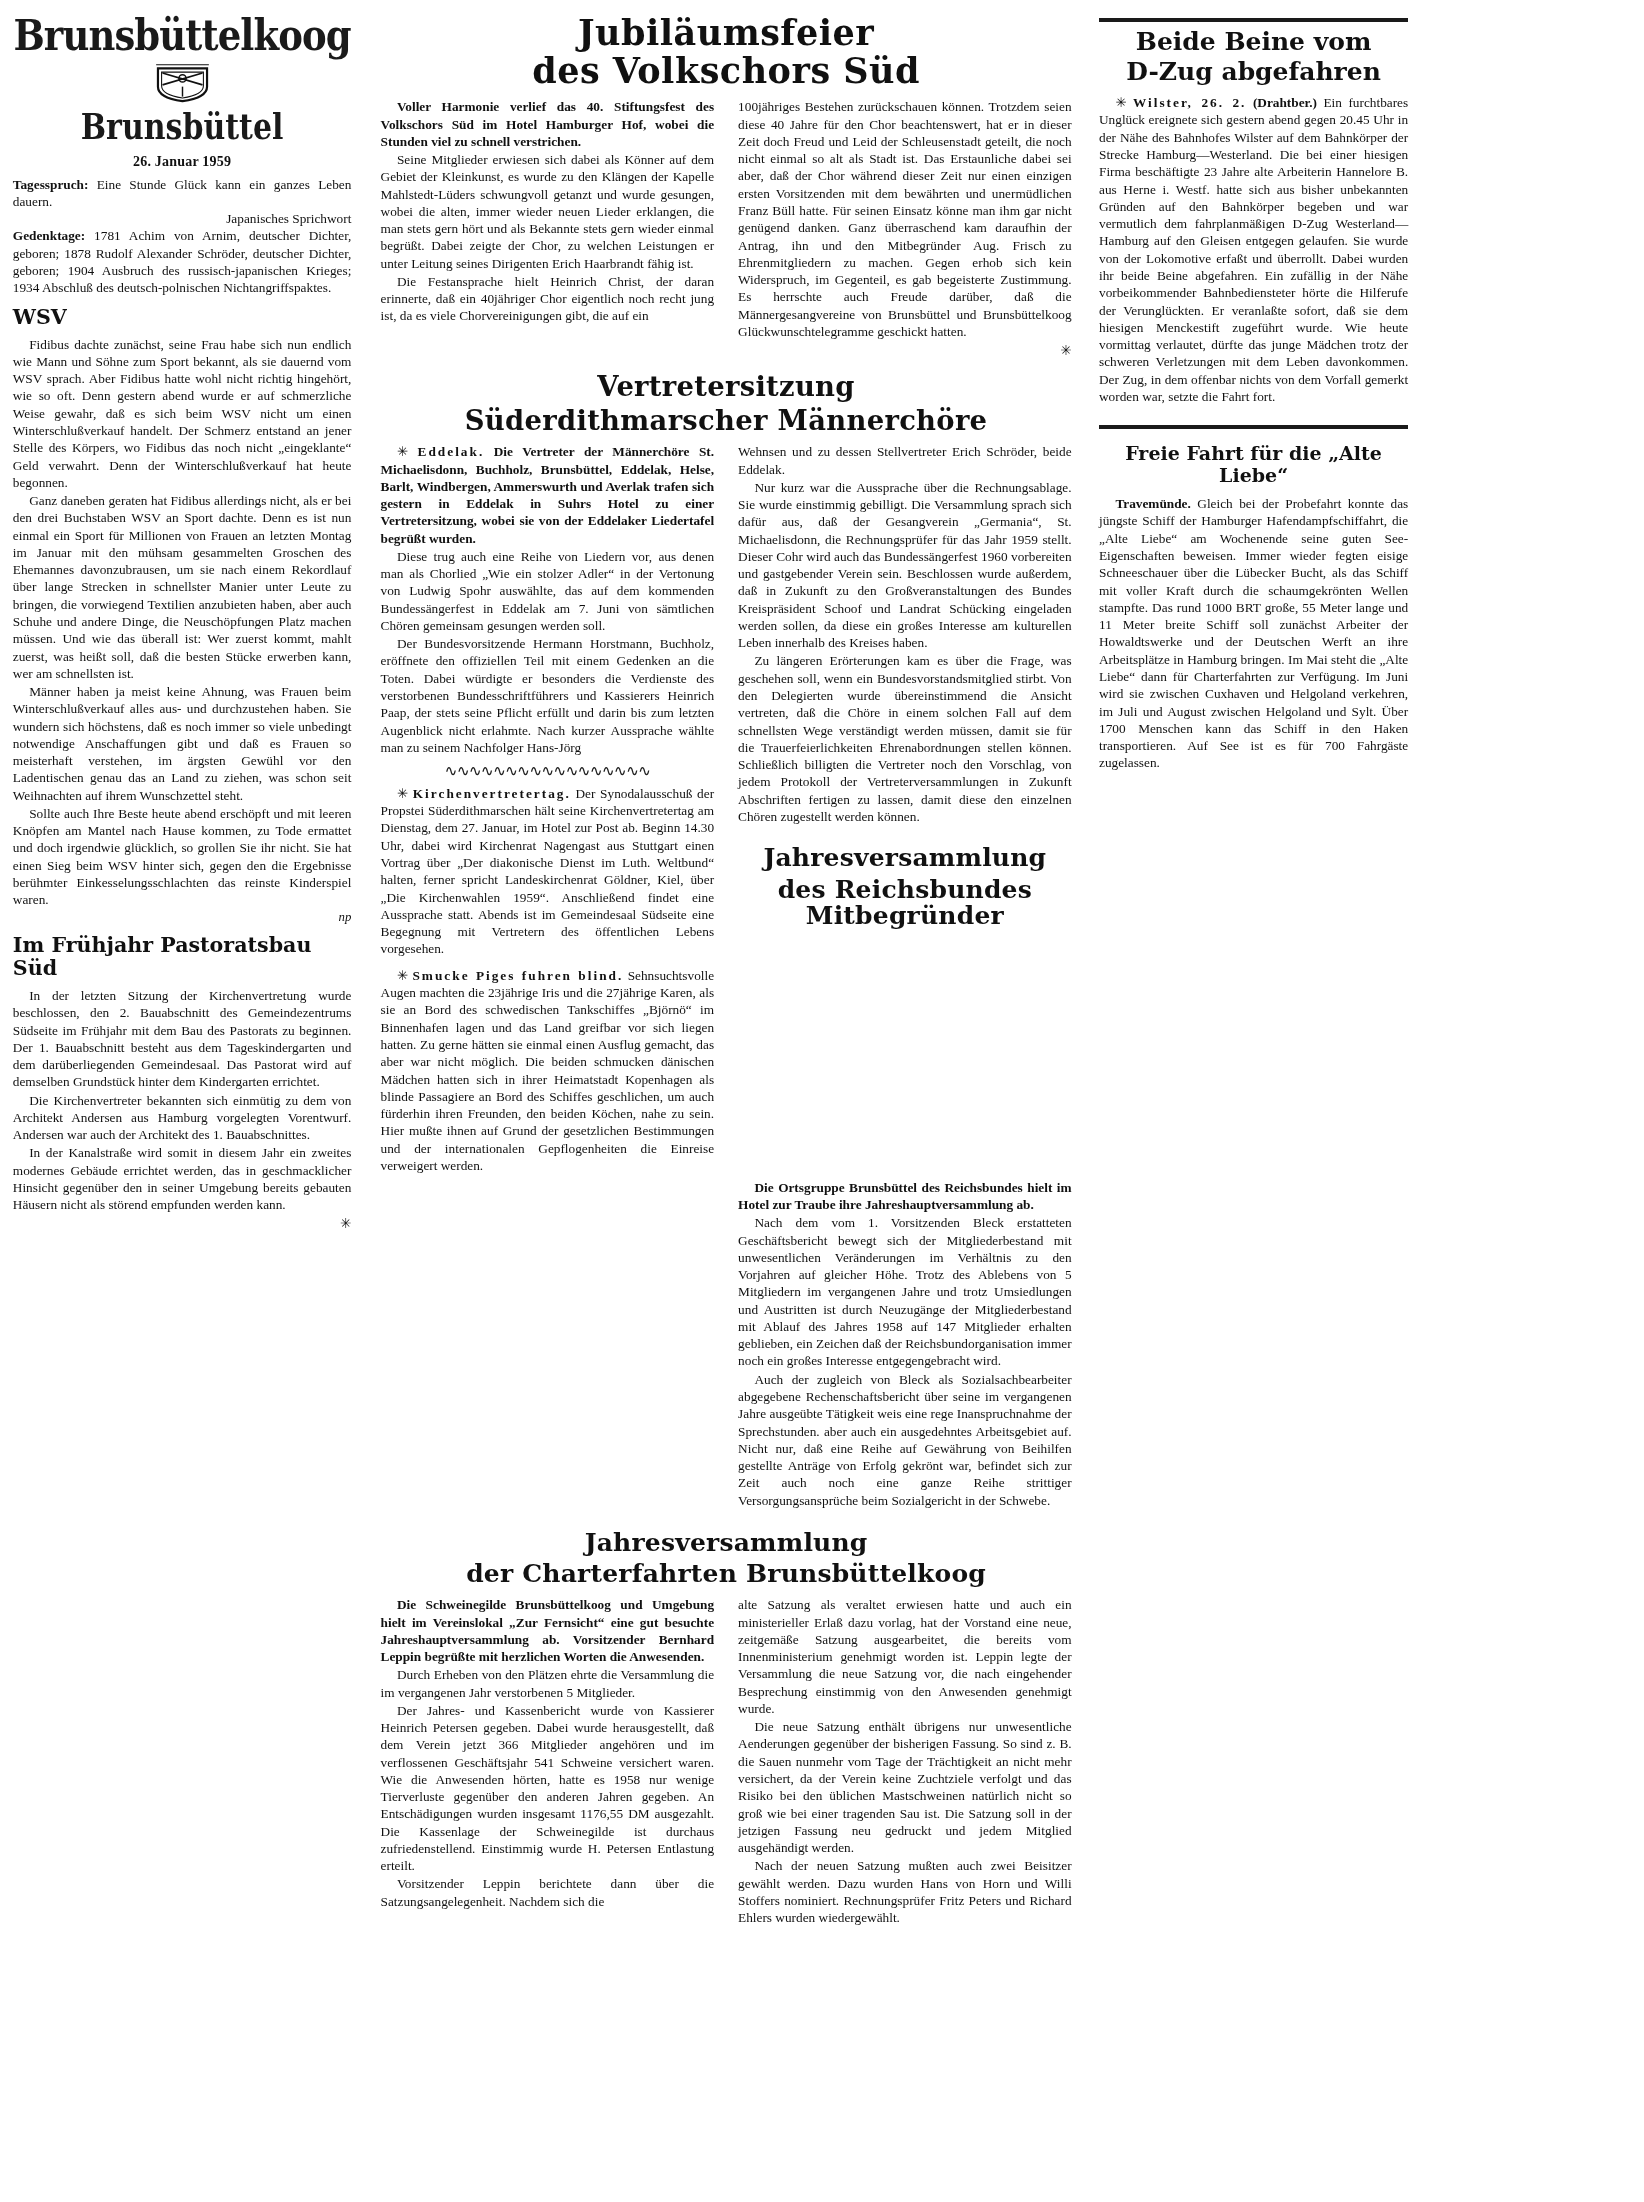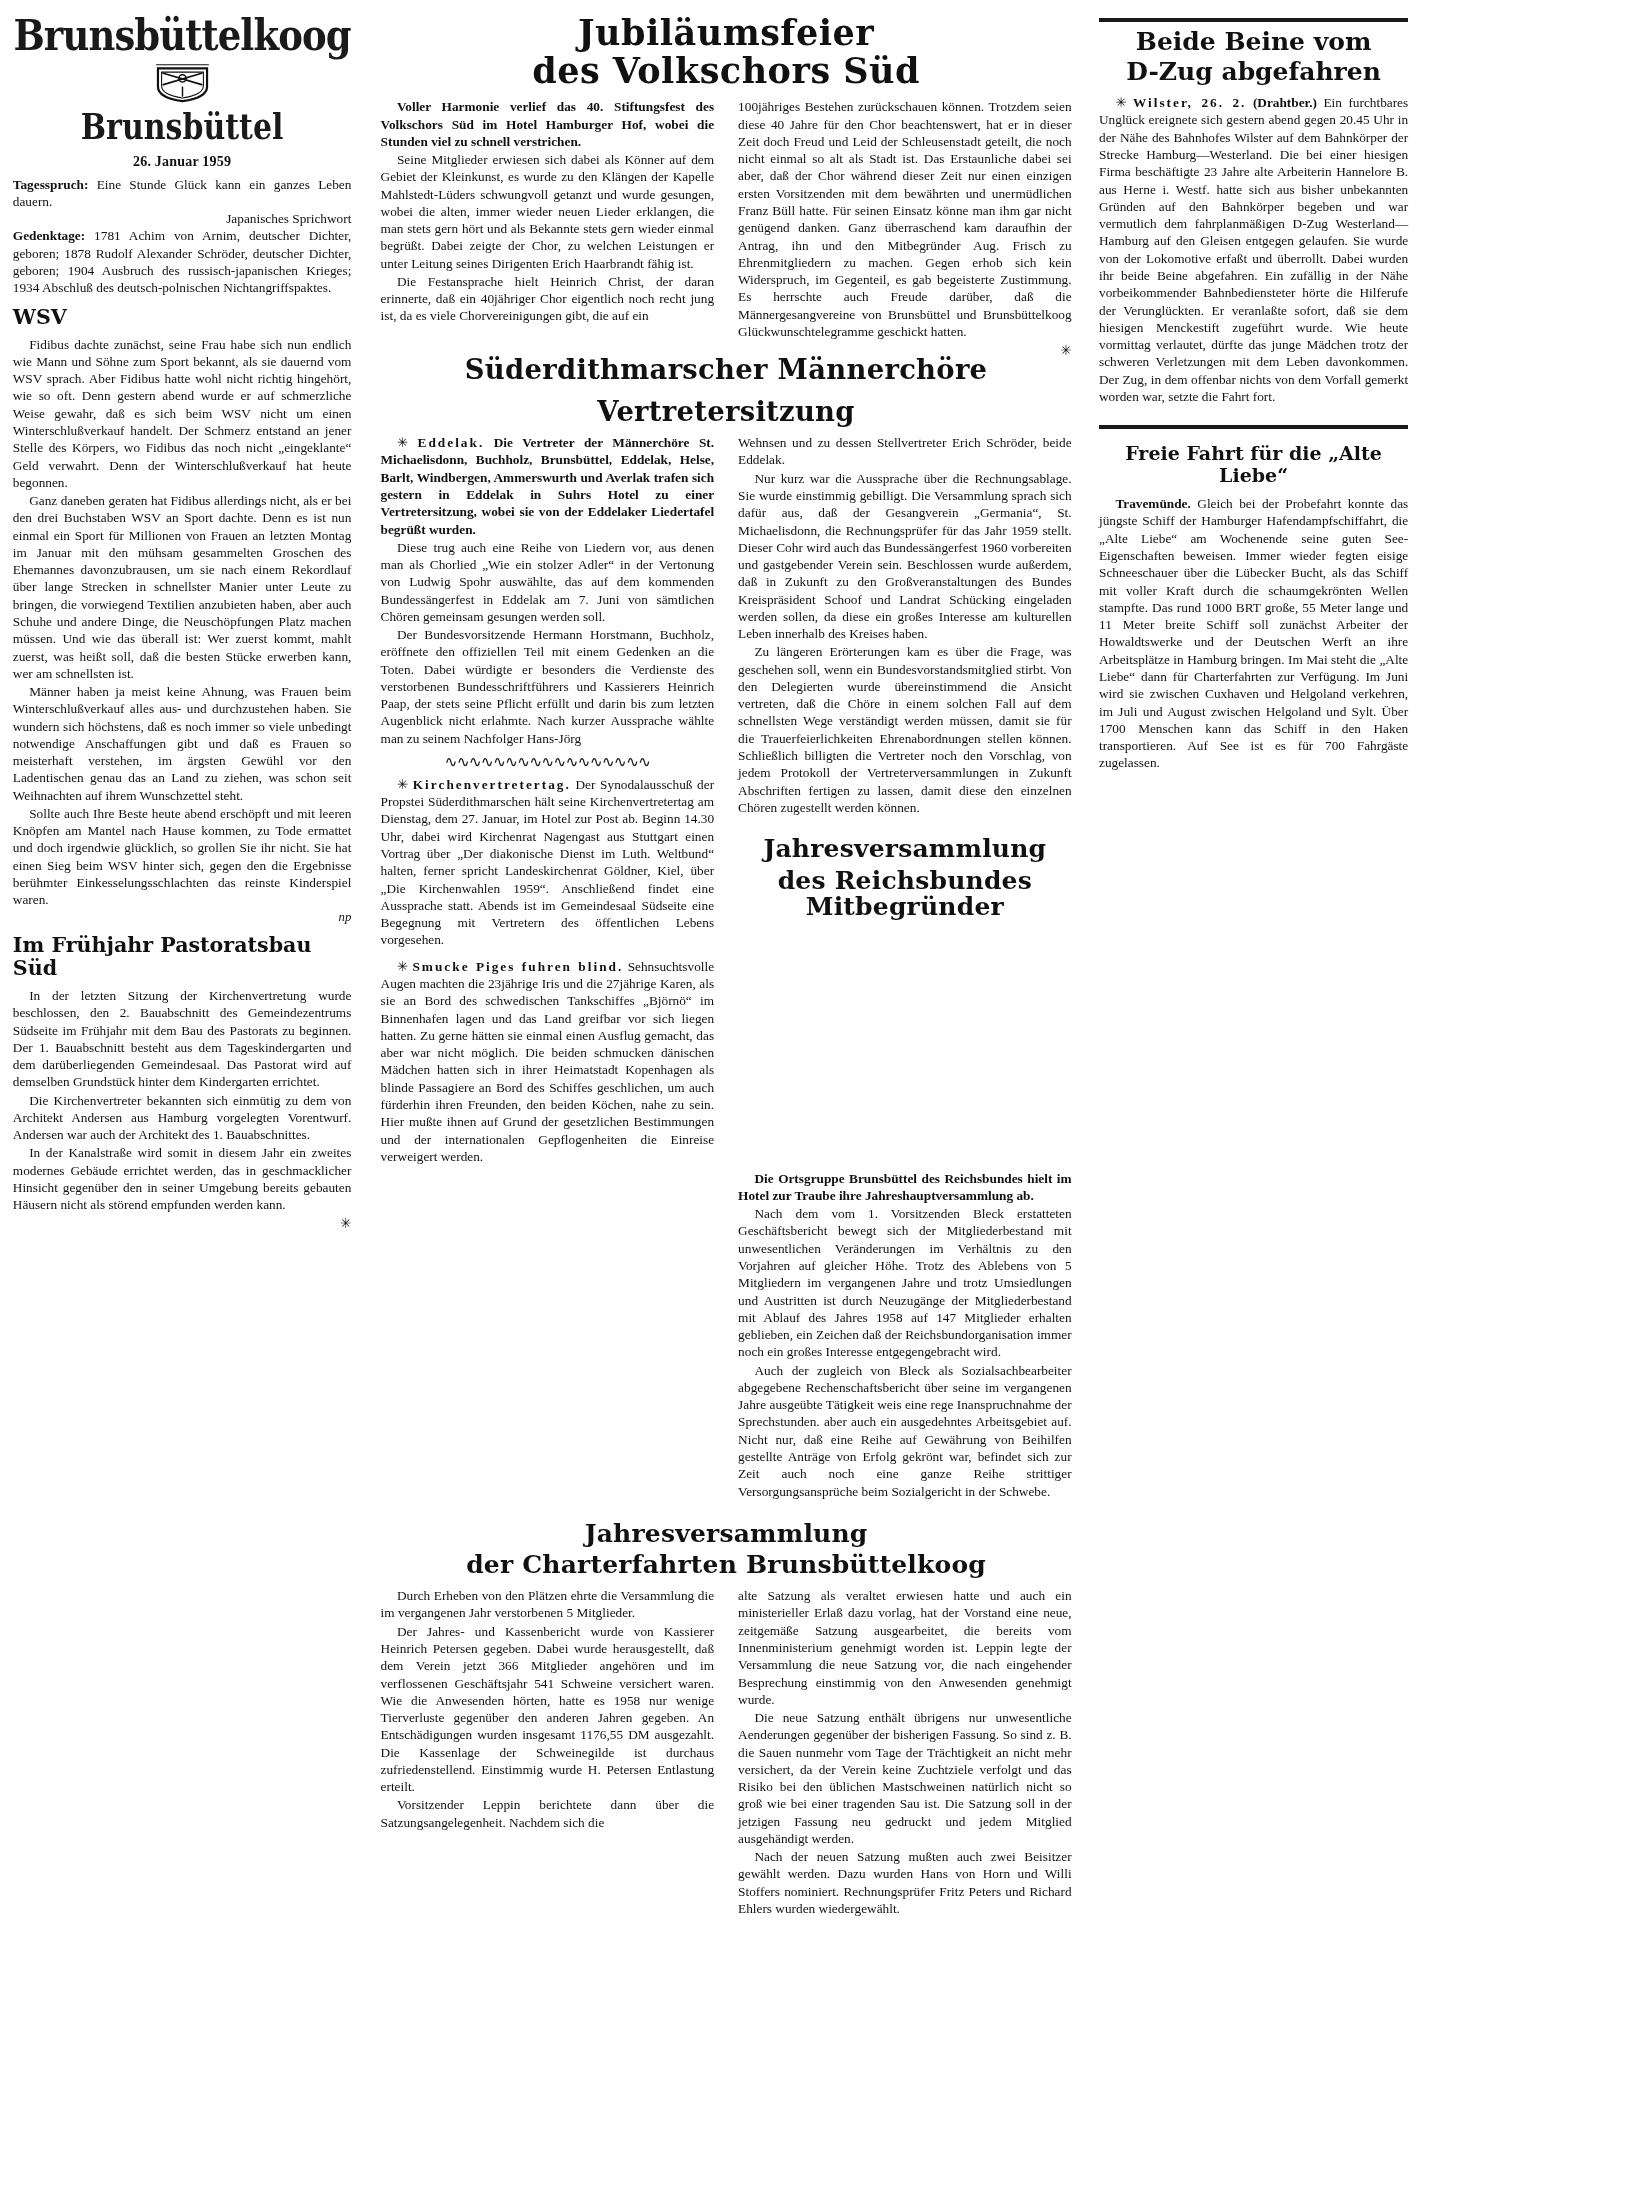--- a/index.html
+++ b/index.html
@@ -217,22 +217,22 @@
           <div class="p b">Voller Harmonie verlief das 40. Stiftungsfest des Volkschors Süd im Hotel Hamburger Hof, wobei die Stunden viel zu schnell verstrichen.</div>
           <div class="p">Seine Mitglieder erwiesen sich dabei als Könner auf dem Gebiet der Kleinkunst, es wurde zu den Klängen der Kapelle Mahlstedt-Lüders schwungvoll getanzt und wurde gesungen, wobei die alten, immer wieder neuen Lieder erklangen, die man stets gern hört und als Bekannte stets gern wieder einmal begrüßt. Dabei zeigte der Chor, zu welchen Leistungen er unter Leitung seines Dirigenten Erich Haarbrandt fähig ist.</div>
           <div class="p">Die Festansprache hielt Heinrich Christ, der daran erinnerte, daß ein 40jähriger Chor eigentlich noch recht jung ist, da es viele Chorvereinigungen gibt, die auf ein</div>
         </div>
         <div class="subcol">
           <div class="p noind">100jähriges Bestehen zurückschauen können. Trotzdem seien diese 40 Jahre für den Chor beachtenswert, hat er in dieser Zeit doch Freud und Leid der Schleusenstadt geteilt, die noch nicht einmal so alt als Stadt ist. Das Erstaunliche dabei sei aber, daß der Chor während dieser Zeit nur einen einzigen ersten Vorsitzenden mit dem bewährten und unermüdlichen Franz Büll hatte. Für seinen Einsatz könne man ihm gar nicht genügend danken. Ganz überraschend kam daraufhin der Antrag, ihn und den Mitbegründer Aug. Frisch zu Ehrenmitgliedern zu machen. Gegen erhob sich kein Widerspruch, im Gegenteil, es gab begeisterte Zustimmung. Es herrschte auch Freude darüber, daß die Männergesangvereine von Brunsbüttel und Brunsbüttelkoog Glückwunschtelegramme geschickt hatten.</div>
           <div class="endmark">✳</div>
         </div>
       </div>
 
+      <div class="headline-center hl-l" style="margin-top:12.8px">Vertretersitzung</div>
       <div class="headline-center hl-l" style="margin-top:-3.7px">Süderdithmarscher Männerchöre</div>
-      <div class="headline-center hl-l" style="margin-top:12.8px">Vertretersitzung</div>
       <div class="subcols">
         <div class="subcol">
           <div class="p">
             <span>✳ </span><span class="sp">Eddelak.</span>
             <span class="b">Die Vertreter der Männerchöre St. Michaelisdonn, Buchholz, Brunsbüttel, Eddelak, Helse, Barlt, Windbergen, Ammerswurth und Averlak trafen sich gestern in Eddelak in Suhrs Hotel zu einer Vertretersitzung, wobei sie von der Eddelaker Liedertafel begrüßt wurden.</span>
           </div>
           <div class="p">Diese trug auch eine Reihe von Liedern vor, aus denen man als Chorlied „Wie ein stolzer Adler“ in der Vertonung von Ludwig Spohr auswählte, das auf dem kommenden Bundessängerfest in Eddelak am 7. Juni von sämtlichen Chören gemeinsam gesungen werden soll.</div>
           <div class="p">Der Bundesvorsitzende Hermann Horstmann, Buchholz, eröffnete den offiziellen Teil mit einem Gedenken an die Toten. Dabei würdigte er besonders die Verdienste des verstorbenen Bundesschriftführers und Kassierers Heinrich Paap, der stets seine Pflicht erfüllt und darin bis zum letzten Augenblick nicht erlahmte. Nach kurzer Aussprache wählte man zu seinem Nachfolger Hans-Jörg</div>
           <div class="wave">∿∿∿∿∿∿∿∿∿∿∿∿∿∿∿∿∿</div>
 
@@ -262,20 +262,21 @@
           <div class="p b">Die Ortsgruppe Brunsbüttel des Reichsbundes hielt im Hotel zur Traube ihre Jahreshauptversammlung ab.</div>
           <div class="p">Nach dem vom 1. Vorsitzenden Bleck erstatteten Geschäftsbericht bewegt sich der Mitgliederbestand mit unwesentlichen Veränderungen im Verhältnis zu den Vorjahren auf gleicher Höhe. Trotz des Ablebens von 5 Mitgliedern im vergangenen Jahre und trotz Umsiedlungen und Austritten ist durch Neuzugänge der Mitgliederbestand mit Ablauf des Jahres 1958 auf 147 Mitglieder erhalten geblieben, ein Zeichen daß der Reichsbundorganisation immer noch ein großes Interesse entgegengebracht wird.</div>
           <div class="p">Auch der zugleich von Bleck als Sozialsachbearbeiter abgegebene Rechenschaftsbericht über seine im vergangenen Jahre ausgeübte Tätigkeit weis eine rege Inanspruchnahme der Sprechstunden. aber auch ein ausgedehntes Arbeitsgebiet auf. Nicht nur, daß eine Reihe auf Gewährung von Beihilfen gestellte Anträge von Erfolg gekrönt war, befindet sich zur Zeit auch noch eine ganze Reihe strittiger Versorgungsansprüche beim Sozialgericht in der Schwebe.</div>
         </div>
       </div>
 
       <div class="headline-center hl-m" style="margin-top:20px">Jahresversammlung</div>
       <div class="headline-center hl-m" style="margin-top:-3.7px">der Charterfahrten Brunsbüttelkoog</div>
       <div class="subcols">
         <div class="subcol">
+          <div class="p b">Die Schweinegilde Brunsbüttelkoog und Umgebung hielt im Vereinslokal „Zur Fernsicht“ eine gut besuchte Jahreshauptversammlung ab. Vorsitzender Bernhard Leppin begrüßte mit herzlichen Worten die Anwesenden.</div>
           <div class="p">Durch Erheben von den Plätzen ehrte die Versammlung die im vergangenen Jahr verstorbenen 5 Mitglieder.</div>
           <div class="p">Der Jahres- und Kassenbericht wurde von Kassierer Heinrich Petersen gegeben. Dabei wurde herausgestellt, daß dem Verein jetzt 366 Mitglieder angehören und im verflossenen Geschäftsjahr 541 Schweine versichert waren. Wie die Anwesenden hörten, hatte es 1958 nur wenige Tierverluste gegenüber den anderen Jahren gegeben. An Entschädigungen wurden insgesamt 1176,55 DM ausgezahlt. Die Kassenlage der Schweinegilde ist durchaus zufriedenstellend. Einstimmig wurde H. Petersen Entlastung erteilt.</div>
           <div class="p">Vorsitzender Leppin berichtete dann über die Satzungsangelegenheit. Nachdem sich die</div>
         </div>
         <div class="subcol">
           <div class="p noind">alte Satzung als veraltet erwiesen hatte und auch ein ministerieller Erlaß dazu vorlag, hat der Vorstand eine neue, zeitgemäße Satzung ausgearbeitet, die bereits vom Innenministerium genehmigt worden ist. Leppin legte der Versammlung die neue Satzung vor, die nach eingehender Besprechung einstimmig von den Anwesenden genehmigt wurde.</div>
           <div class="p">Die neue Satzung enthält übrigens nur unwesentliche Aenderungen gegenüber der bisherigen Fassung. So sind z. B. die Sauen nunmehr vom Tage der Trächtigkeit an nicht mehr versichert, da der Verein keine Zuchtziele verfolgt und das Risiko bei den üblichen Mastschweinen natürlich nicht so groß wie bei einer tragenden Sau ist. Die Satzung soll in der jetzigen Fassung neu gedruckt und jedem Mitglied ausgehändigt werden.</div>
           <div class="p">Nach der neuen Satzung mußten auch zwei Beisitzer gewählt werden. Dazu wurden Hans von Horn und Willi Stoffers nominiert. Rechnungsprüfer Fritz Peters und Richard Ehlers wurden wiedergewählt.</div>
         </div>
       </div>

